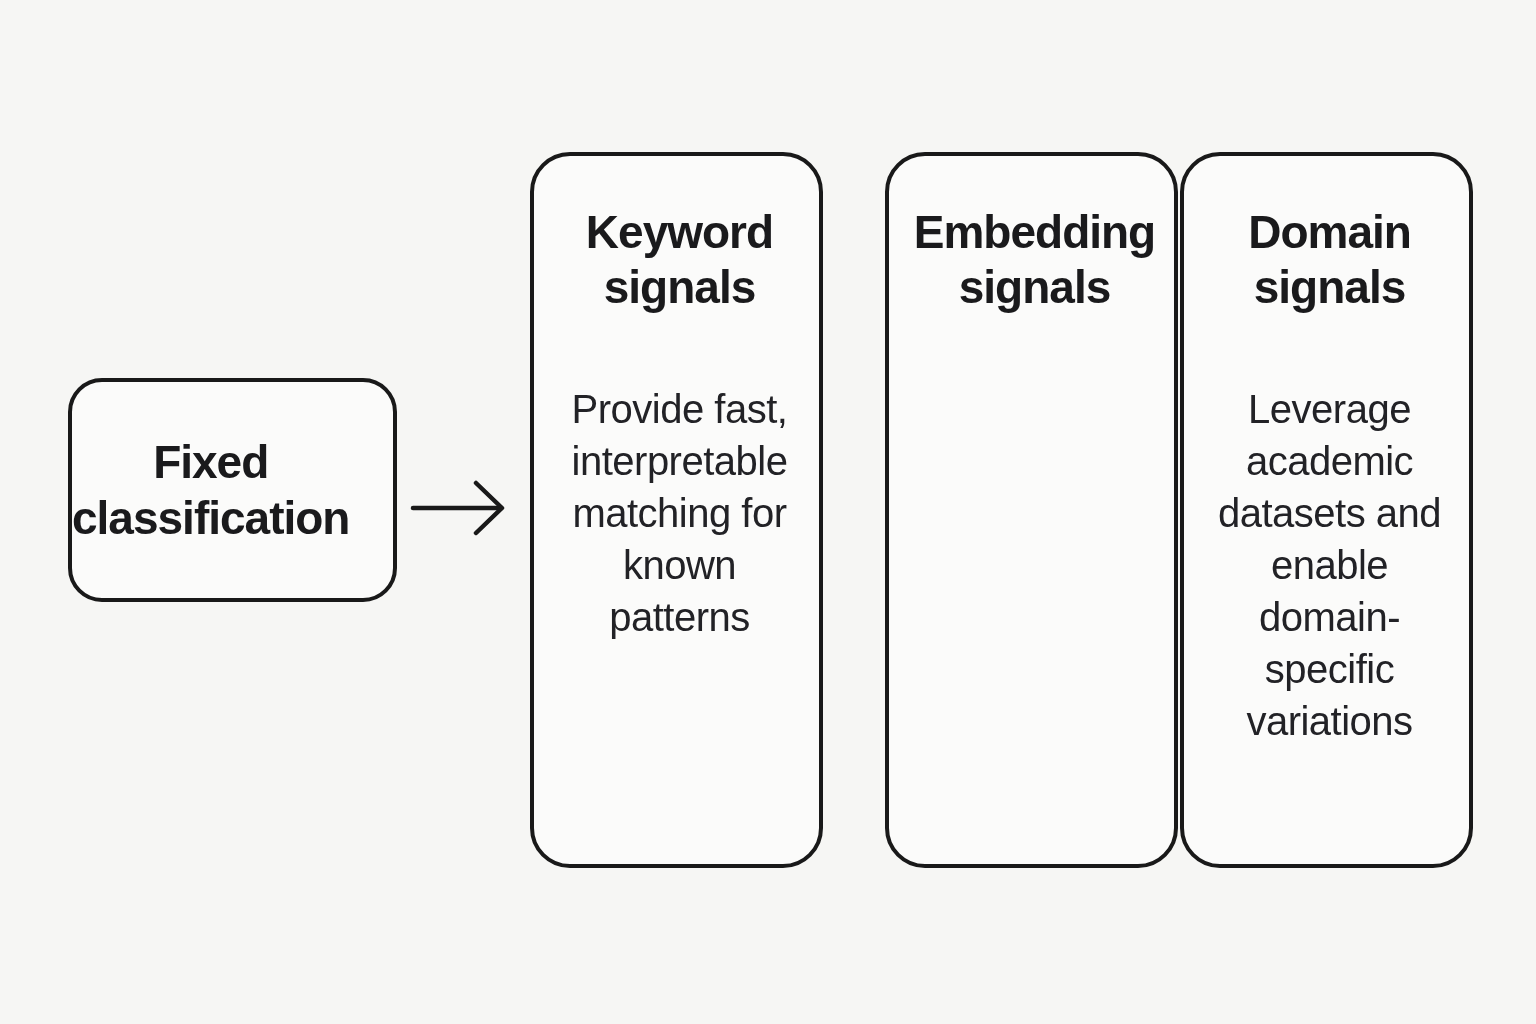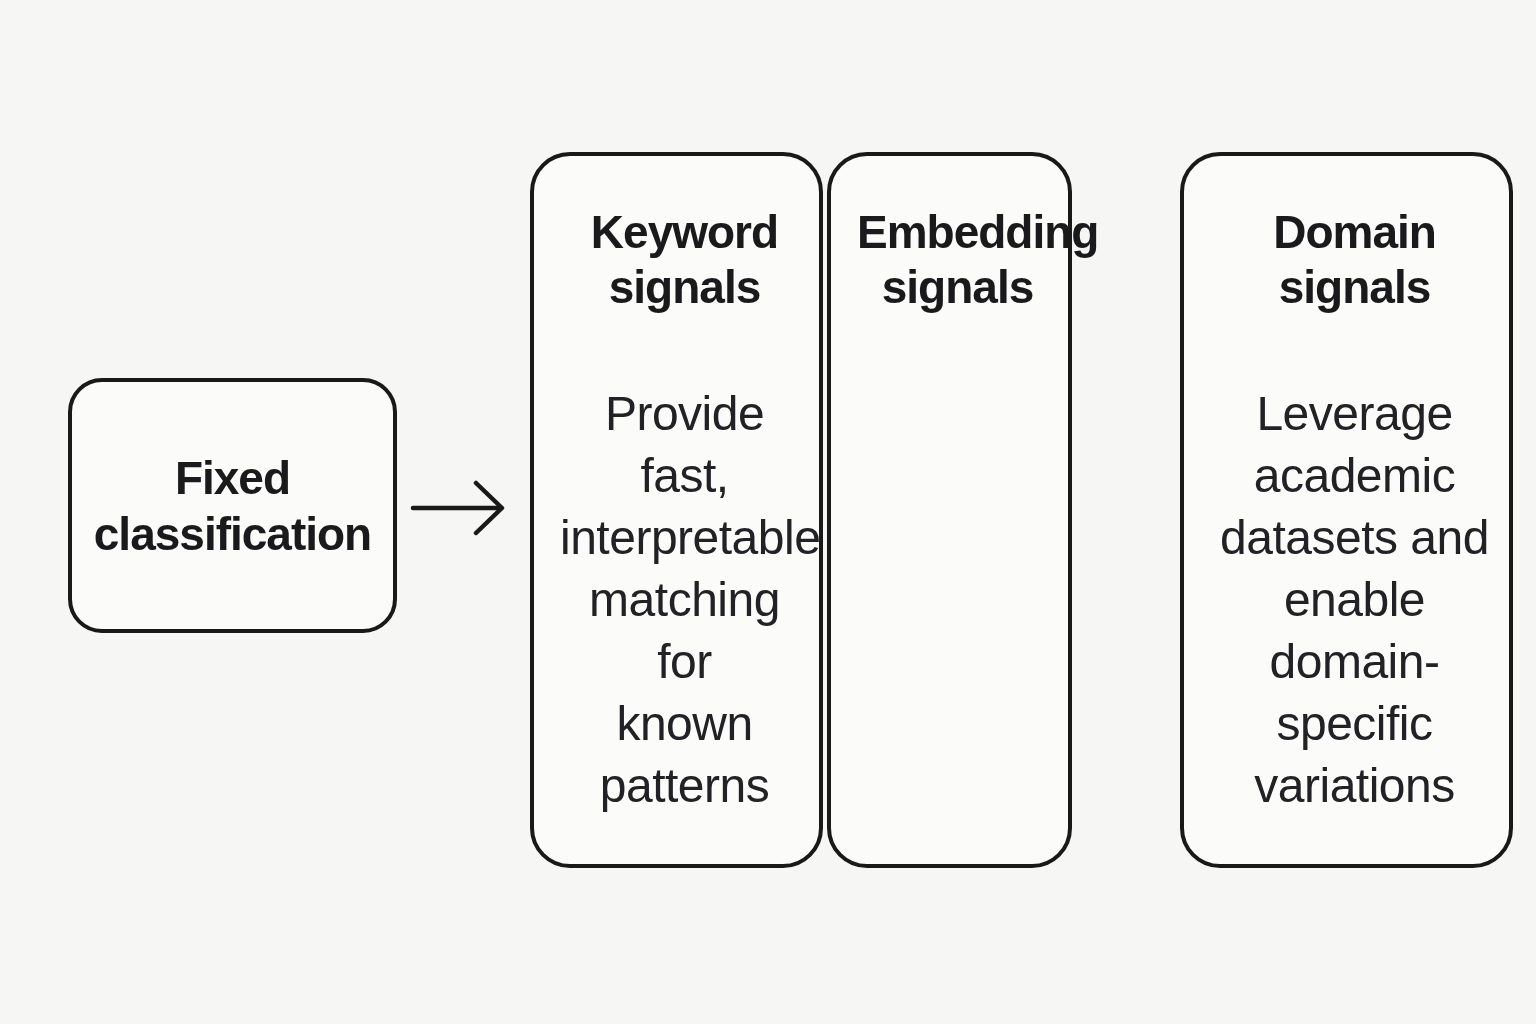--- a/index.html
+++ b/index.html
@@ -17,27 +17,27 @@
     height: 1024px;
     background: var(--bg);
     overflow: hidden;
     font-family: "Liberation Sans", "DejaVu Sans", sans-serif;
   }
   .source-box {
     position: absolute;
     left: 68px;
     top: 378px;
     width: 329px;
-    height: 255px;
+    height: 224px;
     background: var(--card-bg);
     border: 4px solid var(--border);
     border-radius: 34px;
     display: flex;
     align-items: center;
-    justify-content: center;
+    justify-content: flex-start;
   }
   .source-label {
     font-size: 46px;
     font-weight: 700;
     letter-spacing: -1px;
     line-height: 56px;
     color: var(--heading);
     text-align: center;
     white-space: pre-line;
   }
@@ -49,39 +49,39 @@
     height: 100px;
   }
   .card {
     position: absolute;
     top: 152px;
     height: 716px;
     background: var(--card-bg);
     border: 4px solid var(--border);
     border-radius: 40px;
     text-align: center;
-    padding: 49px 10px 0 26px;
+    padding: 49px 10px 0 16px;
   }
   .card-1 { left: 530px; width: 293px; }
-  .card-2 { left: 827px; width: 245px; }
-  .card-3 { left: 1180px; width: 333px; }
+  .card-2 { left: 885px; width: 293px; }
+  .card-3 { left: 1180px; width: 293px; }
   .card-title {
     font-size: 46px;
     font-weight: 700;
     letter-spacing: -1px;
     line-height: 55px;
     color: var(--heading);
     white-space: pre-line;
   }
   .card-body {
     margin-top: 68px;
-    font-size: 48px;
+    font-size: 40px;
     font-weight: 400;
     letter-spacing: -0.5px;
-    line-height: 62px;
+    line-height: 52px;
     color: var(--body);
     white-space: pre-line;
   }
 </style>
 </head>
 <body>
 
 <div class="stage">
 
   <div class="source-box">

